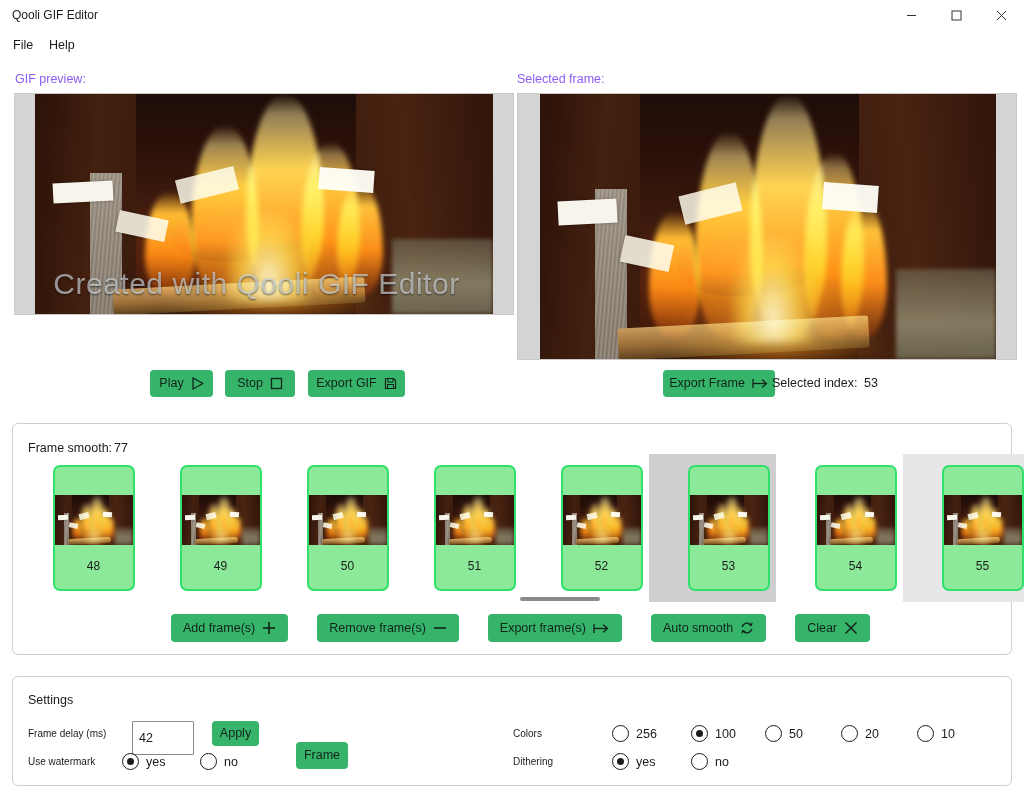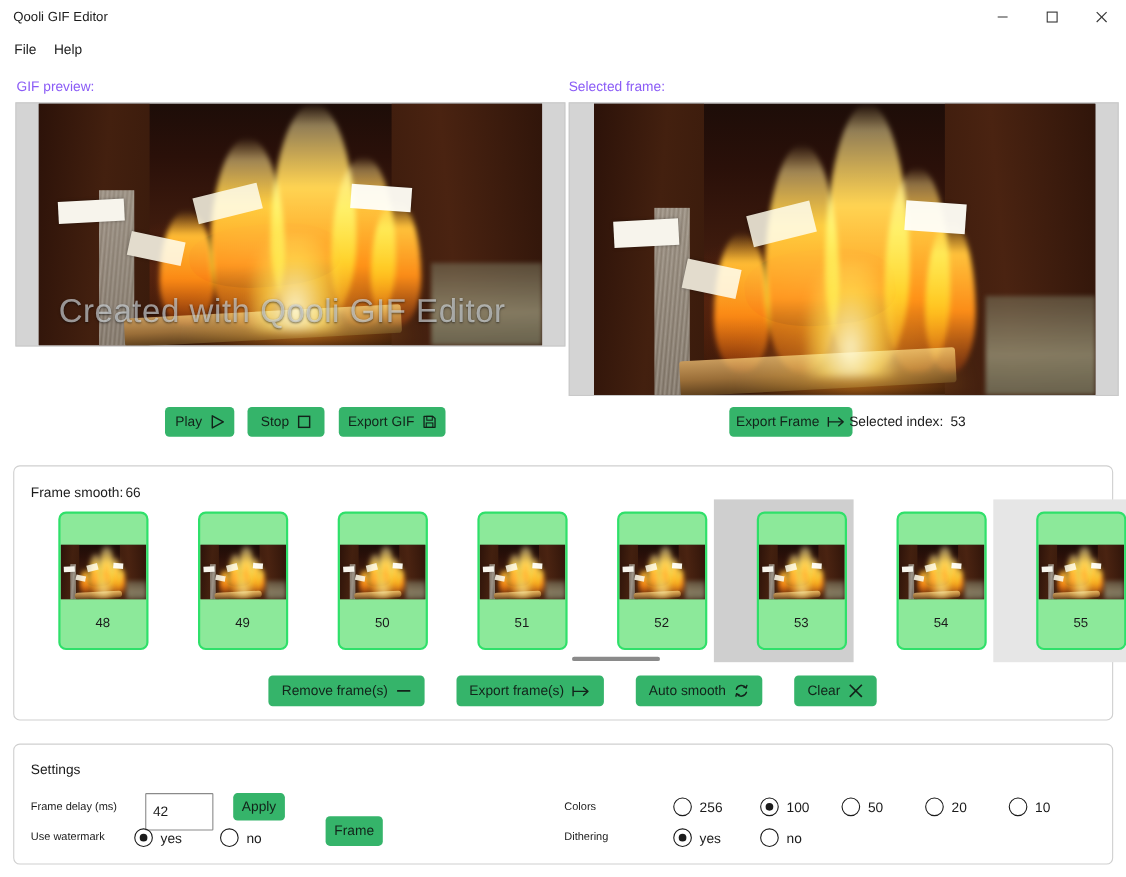--- a/index.html
+++ b/index.html
@@ -490,21 +490,21 @@
       <polyline points="10.5,3 14.5,6.5 10.5,10" fill="none" stroke="#12231a" stroke-width="1.3" stroke-linejoin="round" stroke-linecap="round"></polyline>
     </svg>
   </span>
 </button>
 
 <div class="selected-index-label">Selected index:</div>
 <div class="selected-index-value">53</div>
 
 <div class="panel" id="frames-panel">
   <div class="frame-count-label">Frame smooth:</div>
-  <div class="frame-count-value">66</div>
+  <div class="frame-count-value">77</div>
 
   <div class="frame-strip" id="frame-strip">
       <div class="frame-slot">
         <div class="frame-card">
           <div class="frame-thumb">
   <div class="fire-scene" style="transform:scale(1);">
     <div class="wall-left"></div>
     <div class="wall-right"></div>
     <div class="ash-floor-r"></div>
     <div class="brick-col"></div>
@@ -704,20 +704,29 @@
     <div class="flame f5"></div>
     <div class="f-core"></div>
   </div>
           </div>
           <div class="frame-num">55</div>
         </div>
       </div>
     </div>
 
   <div class="frame-actions">
+    <button class="btn">
+      <span>Add frame(s)</span>
+      <span>
+        <svg width="14" height="14" viewBox="0 0 14 14">
+            <line x1="7" y1="1" x2="7" y2="13" stroke="#12231a" stroke-width="1.6"></line>
+            <line x1="1" y1="7" x2="13" y2="7" stroke="#12231a" stroke-width="1.6"></line>
+          </svg>
+      </span>
+    </button>
     <button class="btn">
       <span>Remove frame(s)</span>
       <span>
         <svg width="14" height="14" viewBox="0 0 14 14">
             <line x1="1" y1="7" x2="13" y2="7" stroke="#12231a" stroke-width="1.6"></line>
           </svg>
       </span>
     </button>
     <button class="btn">
       <span>Export frame(s)</span>

